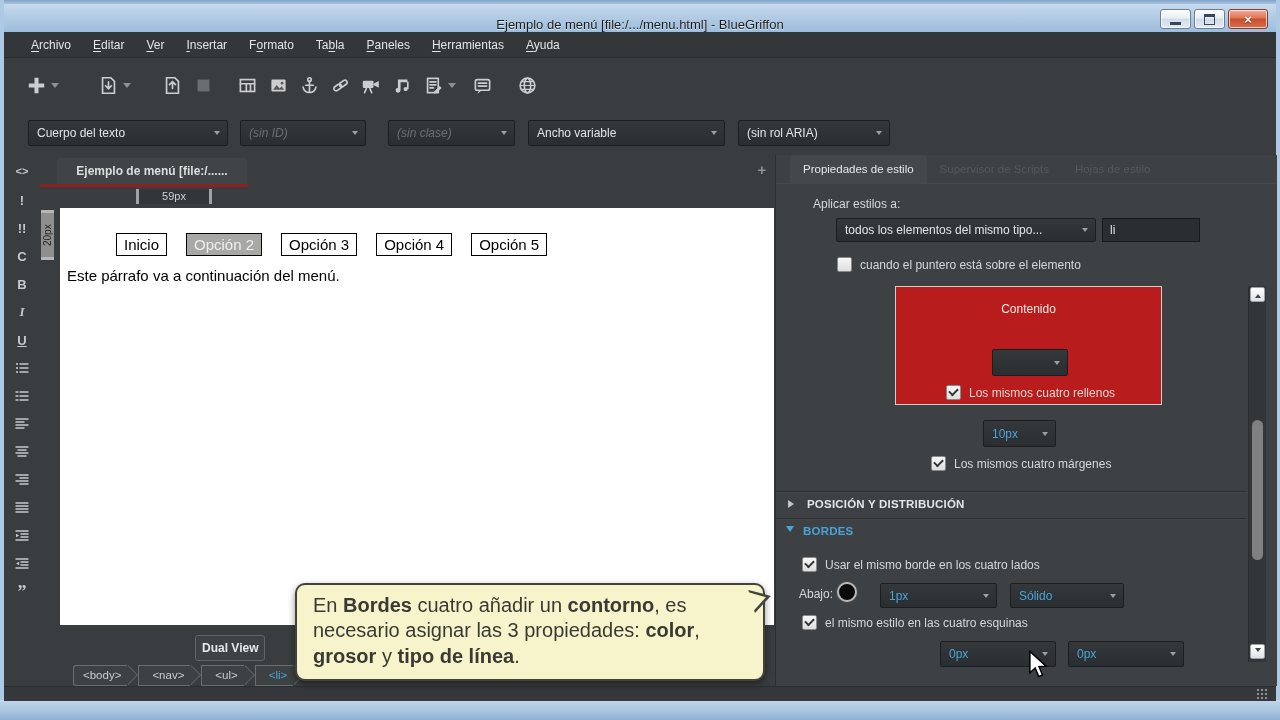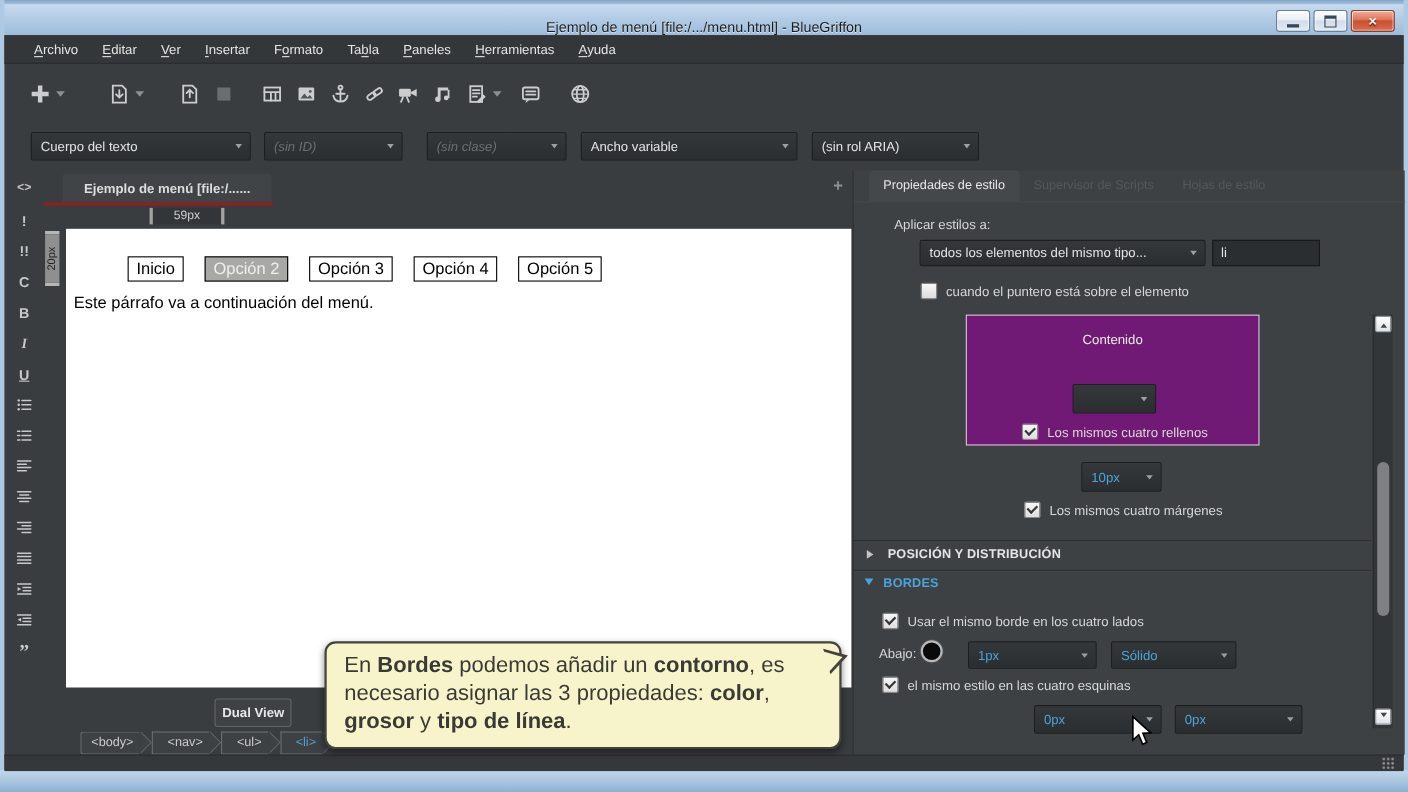--- a/index.html
+++ b/index.html
@@ -73,21 +73,21 @@
 
   
   #doc-tab{left:57px;top:158px;width:190px;height:26px;background:#414447;border-radius:3px 3px 0 0;
       color:#dcdddd;font-size:12px;font-weight:bold;text-align:center;line-height:26px;
       white-space:nowrap;overflow:hidden}
   #tab-underline{left:40px;top:184px;width:208px;height:3px;background:var(--tab-underline)}
   #new-tab-btn{left:753px;top:160px;width:18px;height:18px;color:#8f9193;font-size:15px;font-weight:bold;
       display:flex;align-items:center;justify-content:center}
   #hruler{left:136px;top:188px;height:16px;display:flex;align-items:center}
   #hruler .tick{width:3px;height:15px;background:#a3a3a3}
-  #hruler .hval{width:62px;text-align:center;font-size:11px;color:#cfcfcf;background:#333638;height:15px;line-height:15px}
+  #hruler .hval{width:70px;text-align:center;font-size:11px;color:#cfcfcf;background:#333638;height:15px;line-height:15px}
   #vruler{left:41px;top:210px;width:13px;display:flex;flex-direction:column;align-items:stretch}
   #vruler .tick{height:3px;background:#b6b6b6}
   #vruler .vval{height:44px;background:#8f8f8f;color:#1f1f1f;font-size:10px;
       writing-mode:vertical-rl;transform:rotate(180deg);text-align:center;line-height:13px}
   #canvas{left:60px;top:208px;width:714px;height:417px;background:var(--canvas-bg);
       font-family:Liberation Sans, sans-serif;color:#000}
   #menu-row{margin:25px 0 0 56px}
   .mitem{display:inline-block;border:1px solid #000;padding:2px 7px;margin-right:19px;font-size:15px}
   .mitem.selected{background:var(--selected-item-bg);color:#efefed}
   #canvas-paragraph{margin:11px 0 0 7px;font-size:15px}
@@ -115,21 +115,21 @@
   #panel-tabs{position:absolute;left:14px;top:0;height:28px;display:flex}
   .ptab{height:28px;display:flex;align-items:center;padding:0 13px;font-size:11.5px;color:#55585b;white-space:nowrap}
   .ptab.active{background:#45484b;border-radius:4px 4px 0 0;color:#e6e7e8}
   #panel-body-line{position:absolute;left:0;top:28px;width:100%;height:1px;background:#46494c}
   .plabel{position:absolute;font-size:12px;color:#d6d7d8;white-space:nowrap}
   .cbrow{position:absolute;display:flex;align-items:center;gap:8px;font-size:12px;color:#d6d7d8;white-space:nowrap}
   .cb{width:13px;height:13px;background:linear-gradient(#f7f7f7,#dedede);border:1px solid #8a8a8a;border-radius:2px;
       position:relative;flex:none;box-sizing:content-box}
   .cb.checked::after{content:"";position:absolute;left:2px;top:2px;width:7px;height:4px;
       border-left:2px solid #34373a;border-bottom:2px solid #34373a;transform:rotate(-45deg)}
-  #graybox{position:absolute;left:102px;top:131px;width:267px;height:119px;background:#701a75;border:1px solid #cfcfcd;box-sizing:border-box}
+  #graybox{position:absolute;left:119px;top:131px;width:267px;height:119px;background:#b91c1c;border:1px solid #cfcfcd;box-sizing:border-box}
   #graybox .content-label{position:absolute;left:0;top:15px;width:100%;text-align:center;font-size:12px;color:#ecebe6}
   #graybox .cbrow{color:#dbdad4}
   .section-hdr{position:absolute;left:0;width:471px;height:23px;border-top:1px solid #2b2d2f;
       display:flex;align-items:center;box-shadow:inset 0 1px 0 #45484a}
   .section-hdr .tri-right{margin-left:12px;width:0;height:0;border:4px solid transparent;border-left:6px solid #c2c4c6}
   .section-hdr .tri-down{margin-left:10px;width:0;height:0;border:4px solid transparent;border-top:6px solid var(--accent)}
   .section-hdr .htxt{margin-left:9px;font-size:11.5px;font-weight:bold;color:#e4e5e6;letter-spacing:.2px}
   .section-hdr.accent .htxt{color:var(--accent)}
   #swatch{position:absolute;left:61px;top:427px;width:16px;height:16px;border-radius:50%;background:#0a0a0a;
       border:2px solid #b9babc;box-shadow:0 0 0 1px #4a4d4f}
@@ -484,20 +484,20 @@
     <div class="sb-btn" style="top:358px">
         <span class="down"></span>
       </div>
   </div>
 </div>
 
 <div class="abs" id="statusbar"></div>
 <div class="abs" id="grip"></div>
 
 <div class="abs" id="callout">
-  <span id="callout-text"><span>En </span><b>Bordes</b><span> podemos añadir un </span><b>contorno</b><span>, es necesario asignar las 3 propiedades: </span><b>color</b><span>, </span><b>grosor</b><span> y </span><b>tipo de línea</b><span>.</span></span>
+  <span id="callout-text"><span>En </span><b>Bordes</b><span> cuatro añadir un </span><b>contorno</b><span>, es necesario asignar las 3 propiedades: </span><b>color</b><span>, </span><b>grosor</b><span> y </span><b>tipo de línea</b><span>.</span></span>
   <span class="ptr1"></span>
   <span class="ptr2"></span>
 </div>
 
 <svg class="abs" id="cursor" width="20" height="28" viewBox="0 0 13 19">
   <path d="M1 1 L1 15.5 L4.6 12.2 L7 18 L9.5 17 L7.2 11.3 L12 11 Z" fill="#fff" stroke="#000" stroke-width="1"></path>
 </svg>
 
 </body></html>

